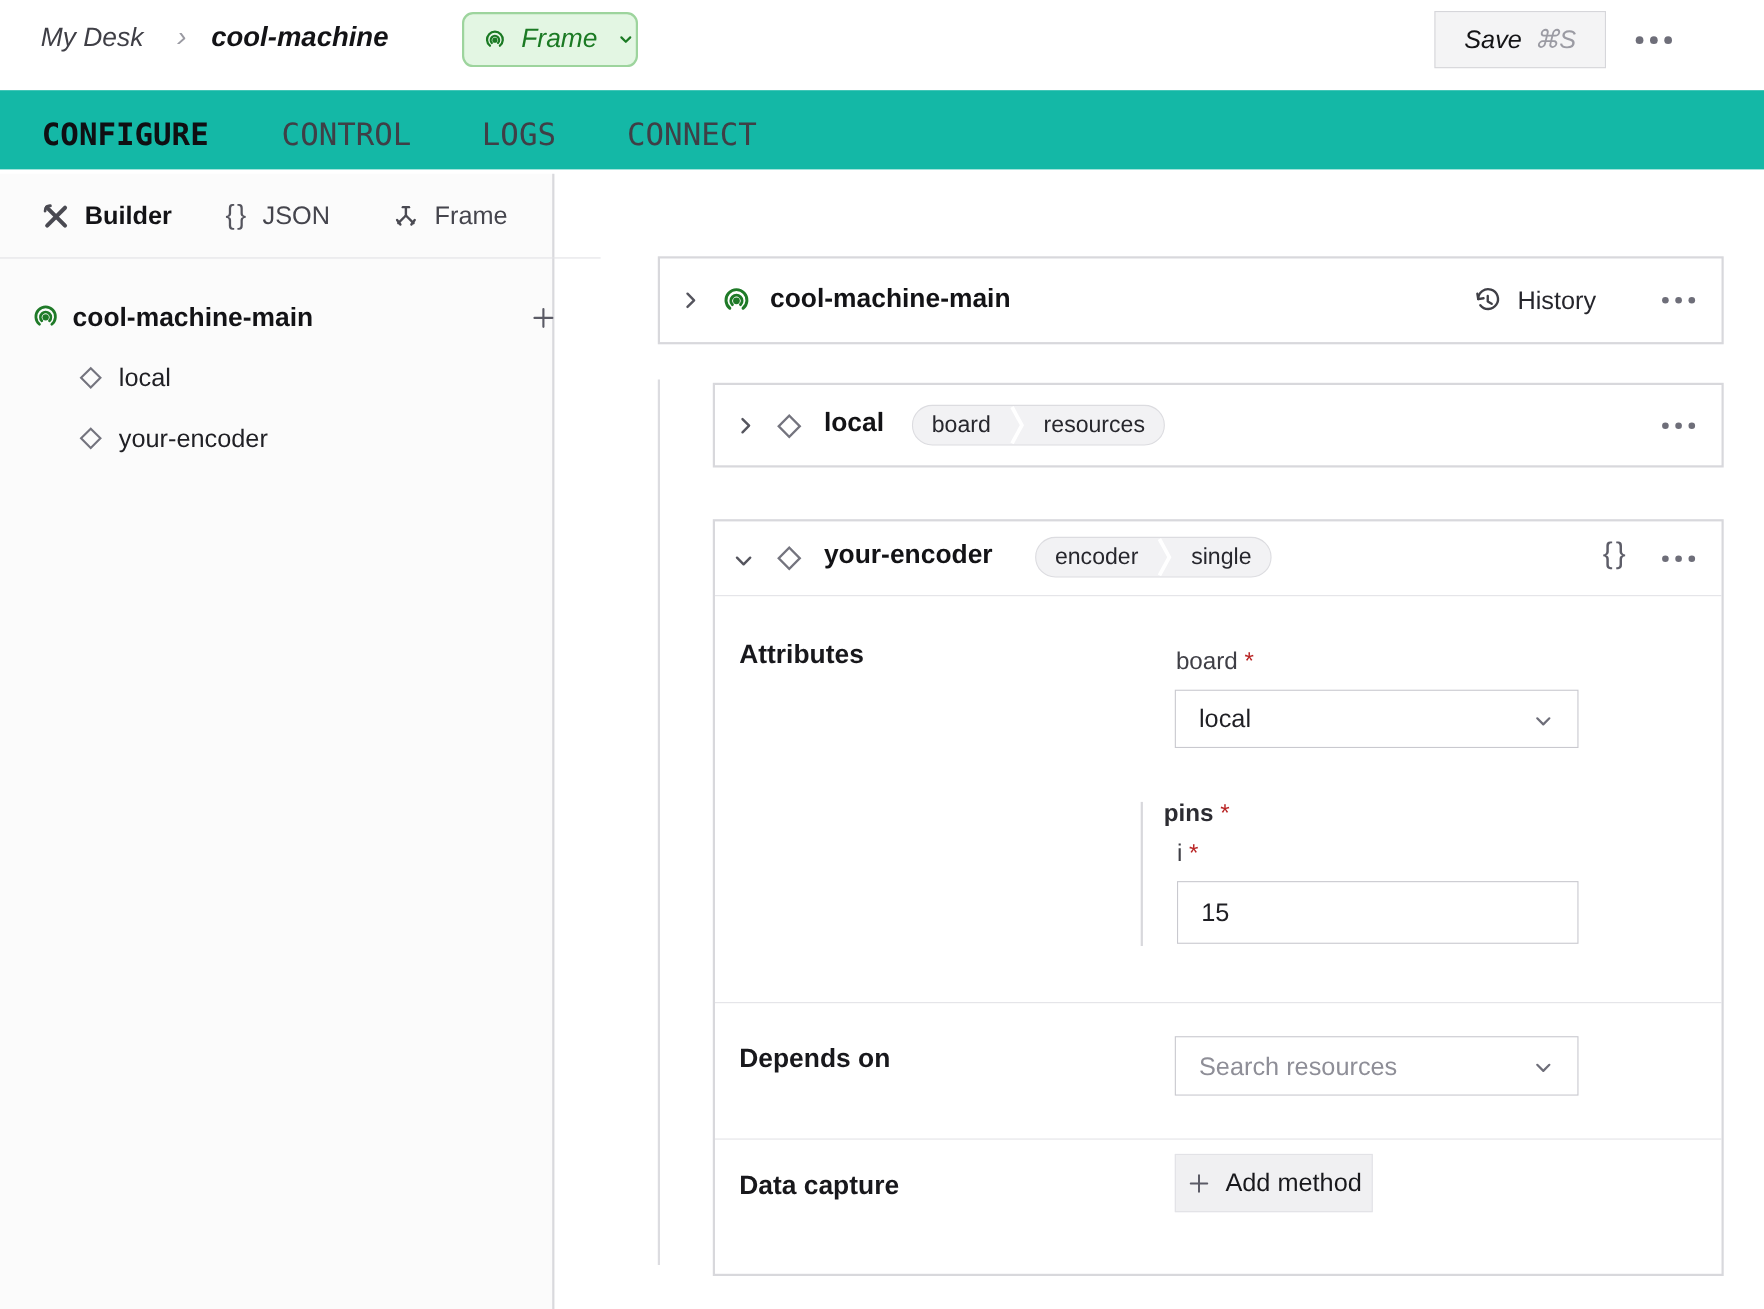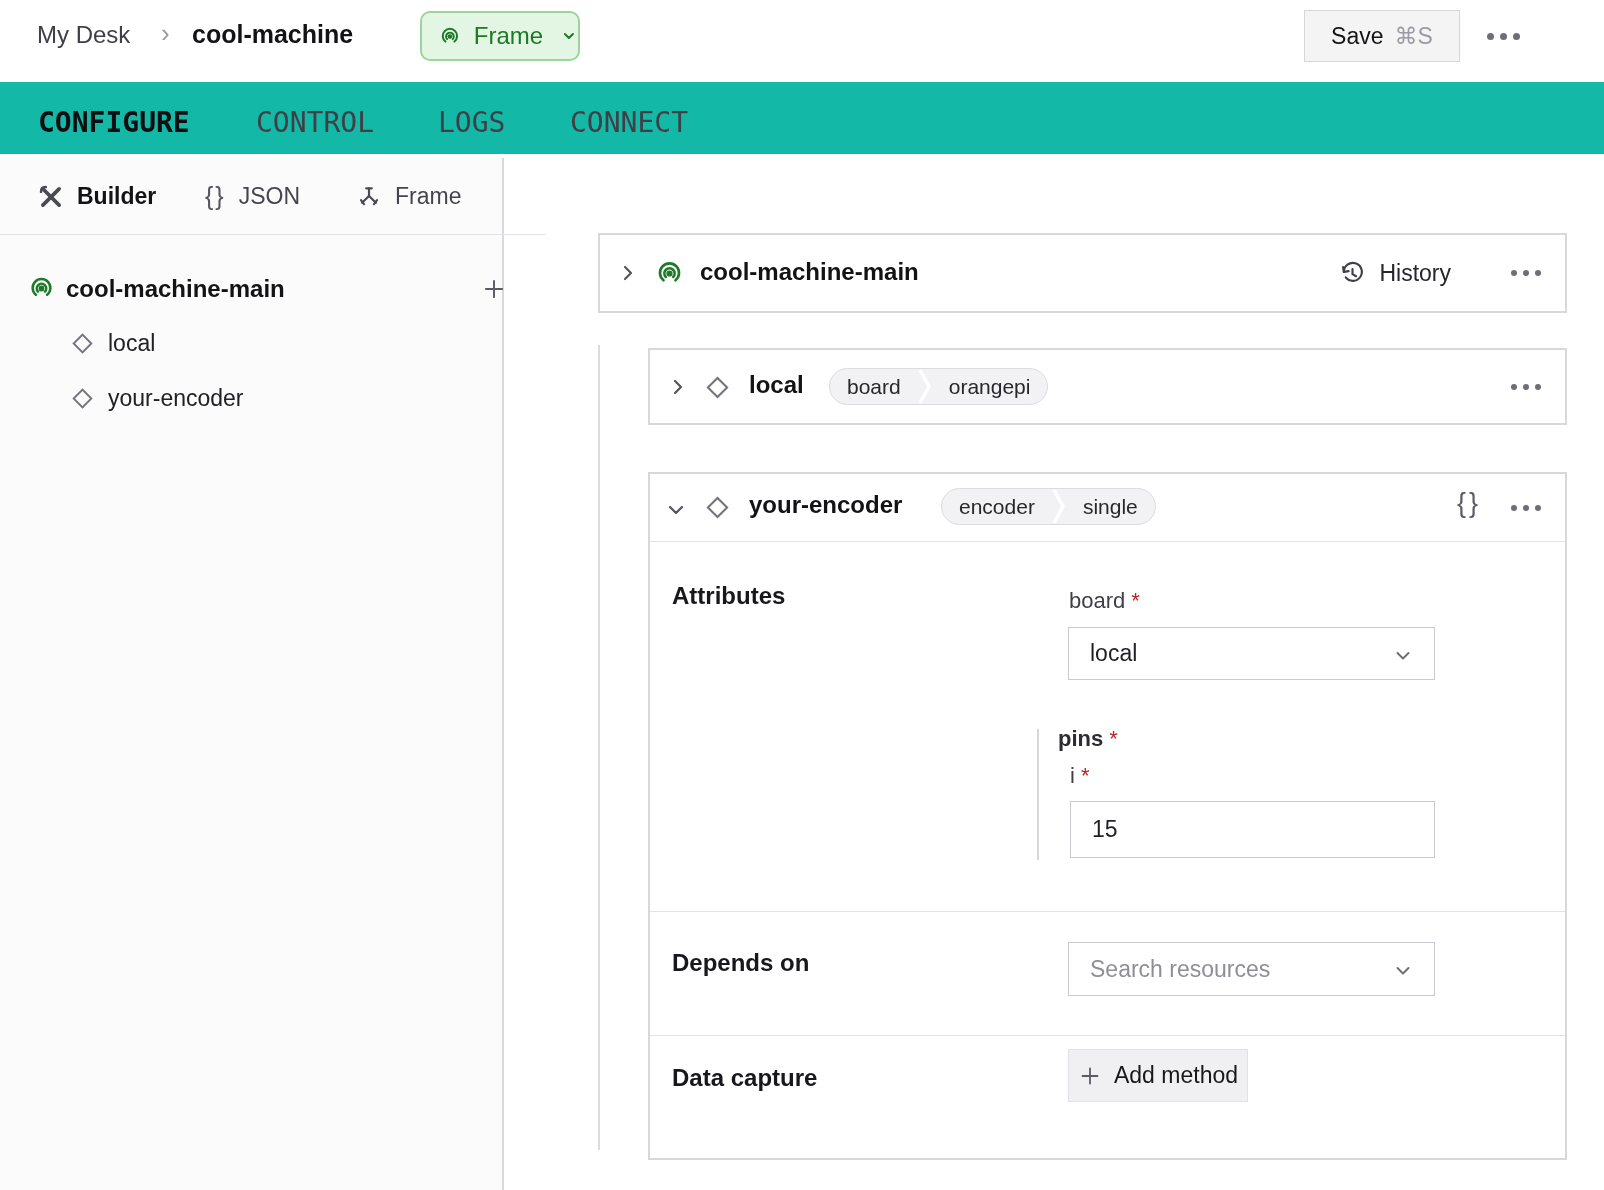--- a/index.html
+++ b/index.html
@@ -1,20 +1,20 @@
 <!DOCTYPE html>
 <html><head>
 <meta charset="utf-8">
 <style>
   * { margin:0; padding:0; box-sizing:border-box; }
   html,body { width:1604px; height:1190px; overflow:hidden; background:#fff;
     font-family:"Liberation Sans", sans-serif; color:#1c1c21; }
 
   
-  .topbar { position:absolute; left:0; top:0; width:1604px; height:82px; background:#fff; }
+  .topbar { position:absolute; left:0; top:0; width:1604px; height:82px; background:#fff;font-style:italic; }
   .crumb-root { position:absolute; left:37px; top:21px; font-size:24px; color:#3f3f46; }
   .crumb-sep  { position:absolute; left:161px; top:18px; font-size:26px; color:#9a9aa2; }
   .crumb-cur  { position:absolute; left:192px; top:20px; font-size:25px; font-weight:700; color:#131316; }
   .live-badge { position:absolute; left:420px; top:11px; width:160px; height:50px;
     background:#e3f6e3; border:2px solid #9dd49d; border-radius:10px;
     display:flex; align-items:center; }
   .live-badge .vi { margin-left:17px; }
   .live-label { margin-left:13px; font-size:24px; color:#1b7a24; }
   .live-chev  { margin-left:17px; }
   .save-btn { position:absolute; left:1304px; top:10px; width:156px; height:52px;
@@ -234,21 +234,21 @@
   </div>
   <svg class="dia" width="25" height="25" viewBox="0 0 24 24">
     <rect x="5.5" y="5.5" width="13" height="13" transform="rotate(45 12 12)" fill="none" stroke="#74747e" stroke-width="2"></rect>
   </svg>
   <span class="card-title">local</span>
   <div class="pill">
     <span class="seg">board</span>
     <svg class="psep" width="14" height="37" viewBox="0 0 14 37">
       <path d="M2 2 L11 18.5 L2 35" fill="none" stroke="#ffffff" stroke-width="3.4"></path>
     </svg>
-    <span class="seg">orangepi</span>
+    <span class="seg">resources</span>
   </div>
   <div class="dots card-dots">
     <i></i>
       <i></i>
       <i></i>
   </div>
 </div>
 
 <div class="card card3">
   <div class="card3-header">

